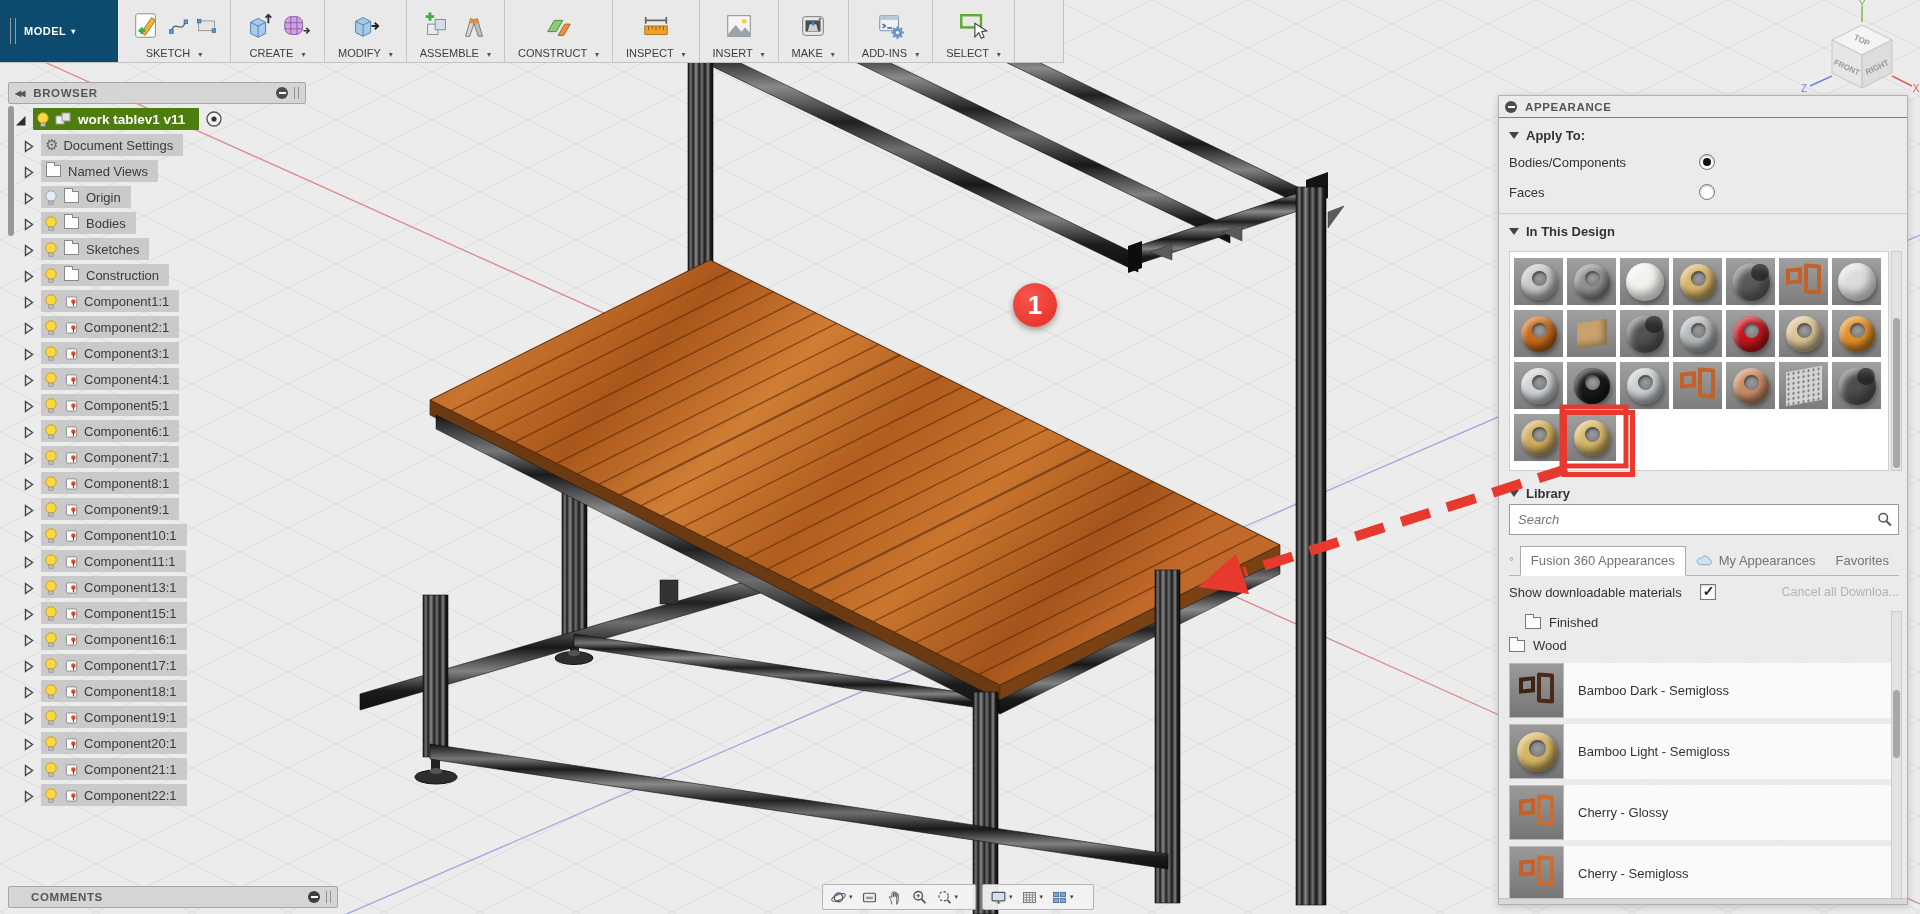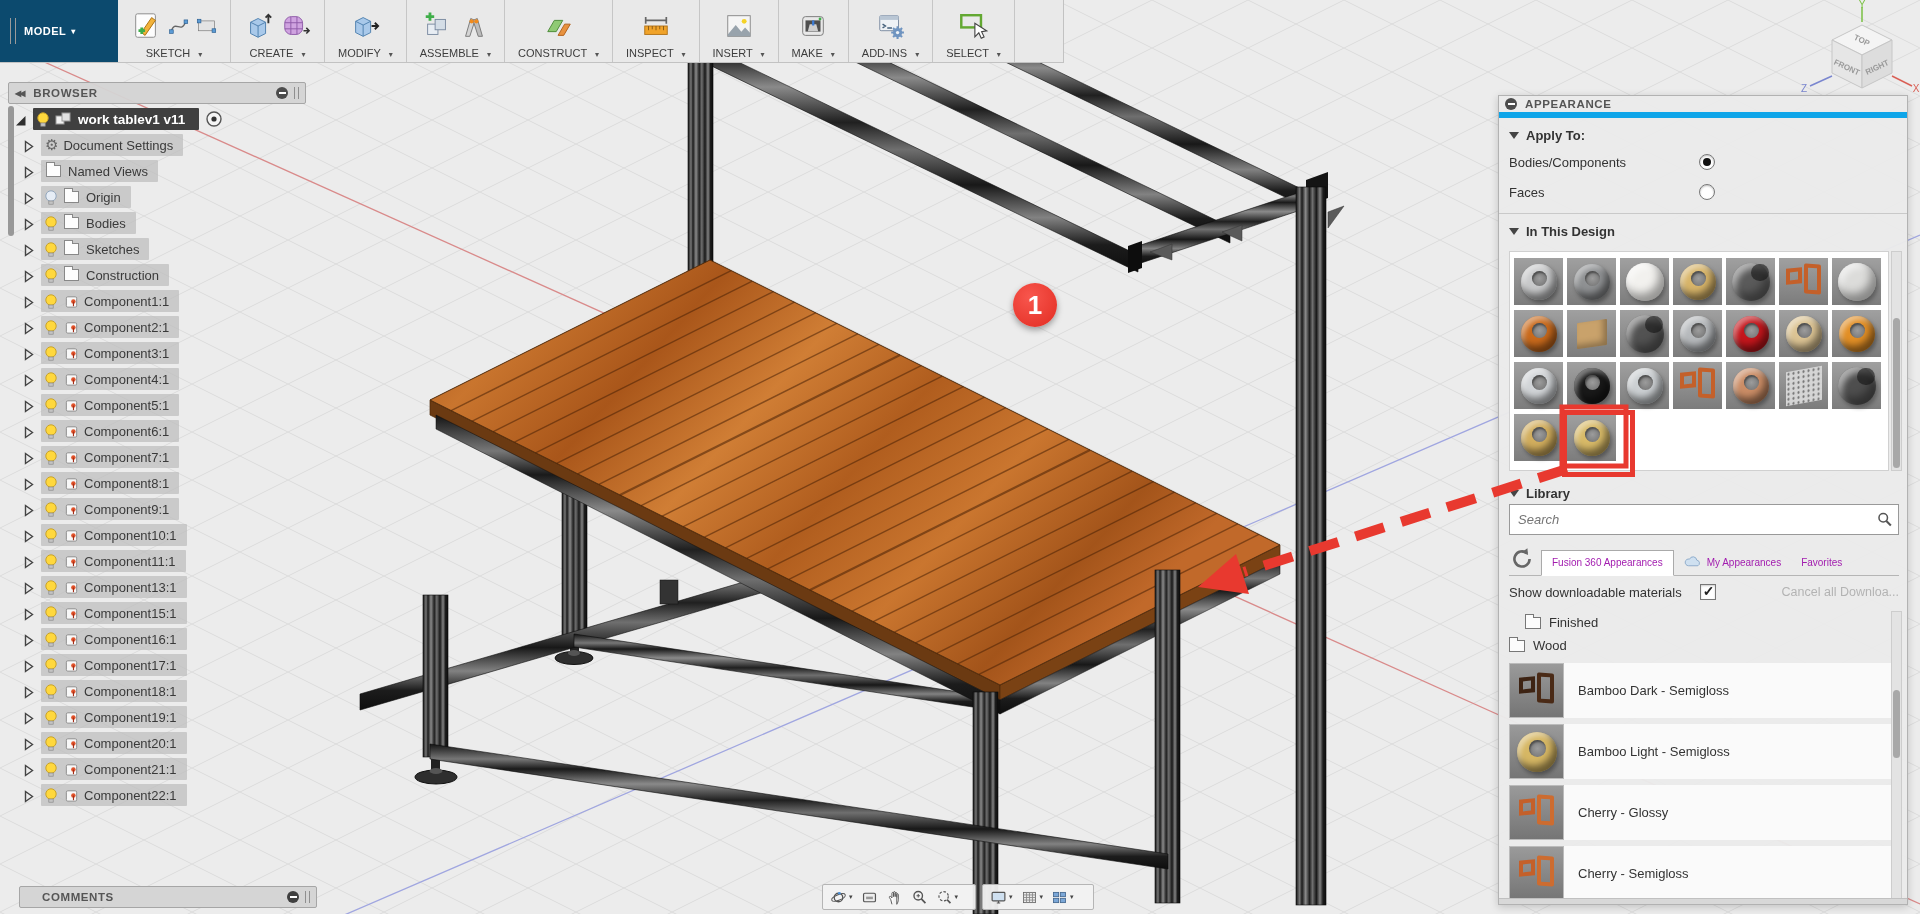--- a/index.html
+++ b/index.html
@@ -42,41 +42,41 @@
   .tbox { display:flex; align-items:center; background:rgba(189,189,189,.72); height:22px;
           padding:0 10px 0 3px; border-radius:1px; cursor:pointer; }
   .tbox .bulb { width:14px; height:17px; margin-right:4px; cursor:pointer; }
   .tbox .gear { font-size:15px; color:#666; margin:0 5px 0 1px; }
   .tbox .fold { width:15px; height:12px; border:1px solid #888; background:#fdfdfd; position:relative; margin:0 7px 0 2px; }
   .tbox .fold::before { content:""; position:absolute; left:-1px; top:-4px; width:7px; height:3px;
                         background:#fdfdfd; border:1px solid #888; border-bottom:none; }
   .tbox .comp-ic { width:15px; height:15px; margin:0 5px 0 2px; }
   .tbox .lbl { font-size:13px; color:#3a3a3a; white-space:nowrap; }
   .trow.root .exp { margin-left:6px; }
-  .trow.root .tbox { background:#404040; padding-right:14px; }
+  .trow.root .tbox { background:#4d7c0f; padding-right:14px; }
   .trow.root .lbl { color:#fff; font-weight:bold; font-size:13.5px; }
   .radio-target { width:18px; height:18px; margin-left:6px; cursor:pointer; }
   #browser-scroll { position:absolute; left:0px; top:24px; width:6px; height:130px; background:#989898; border-radius:3px; z-index:13;}
 
   
-  #comments { position:absolute; left:19px; top:886px; width:298px; z-index:12; }
+  #comments { position:absolute; left:8px; top:886px; width:330px; z-index:12; }
 
   
   .navgroup { position:absolute; top:884px; height:26px; background:rgba(242,242,242,.95);
               border:1px solid #b5b5b5; border-radius:2px; display:flex; align-items:center;
               padding:0 4px; gap:2px; z-index:12; }
   .nav-btn { display:flex; align-items:center; padding:0 3px; height:22px; cursor:pointer; border-radius:2px; }
   .nav-btn svg { width:17px; height:17px; }
   .nav-btn .caret { font-size:7px; color:#444; margin-left:2px; }
 
   
   #appearance { position:absolute; left:1498px; top:95px; width:410px; height:810px;
                 background:rgba(234,234,234,.97); border:1px solid #b2b2b2; box-shadow:0 2px 8px rgba(0,0,0,.18);
                 z-index:14; font-size:13px; color:#333; }
-  #app-header { height:22px; border-bottom:6px solid #0ea5e9; display:flex; align-items:center; padding:0 6px;
+  #app-header { height:22px; border-bottom:1px solid #0ea5e9; display:flex; align-items:center; padding:0 6px;
                 font-size:11.5px; font-weight:bold; color:#555; letter-spacing:.6px; }
   #app-header .minus-ic { margin-right:8px; }
   .sec-hdr { display:flex; align-items:center; font-weight:bold; color:#333; padding:10px 10px 4px; cursor:pointer; }
   .tri-down { width:0; height:0; border-left:5px solid transparent; border-right:5px solid transparent;
               border-top:7px solid #444; margin-right:7px; }
   .opt-row { display:flex; align-items:center; padding:7px 10px; }
   .opt-row .lbl { width:190px; }
   .radio { width:16px; height:16px; border-radius:50%; background:#fff; border:1px solid #777;
            position:relative; cursor:pointer; box-shadow:inset 0 1px 2px rgba(0,0,0,.25); }
   .radio.sel::after { content:""; position:absolute; left:3px; top:3px; width:8px; height:8px; border-radius:50%; background:#111; }
@@ -107,21 +107,21 @@
   .vthumb { position:absolute; left:1px; width:7px; background:#a8a8a8; border-radius:4px; }
 
   #search-wrap { position:absolute; left:10px; top:408px; width:390px; height:31px; }
   #search-input { width:100%; height:100%; border:1px solid #999; background:#fff; font-style:italic;
                   font-size:13px; padding:0 28px 0 8px; color:#444; font-family:"Liberation Sans",sans-serif; }
   #search-ic { position:absolute; right:6px; top:7px; width:17px; height:17px; cursor:pointer; }
 
   #tabs-row { position:absolute; left:10px; top:447px; width:390px; height:33px; display:flex; align-items:flex-end;
               border-bottom:1px solid #b5b5b5; }
   #refresh-btn { width:26px; height:26px; margin:0 6px 3px 0; cursor:pointer; }
-  .tab { display:flex; align-items:center; padding:6px 10px 7px; font-size:10px; color:#a21caf;
+  .tab { display:flex; align-items:center; padding:6px 10px 7px; font-size:13px; color:#737373;
          white-space:nowrap; cursor:pointer;text-align:right; }
   .tab.active { background:#fff; border:1px solid #aaa; border-bottom:1px solid #fff; margin-bottom:-1px; }
   .tab .cloud { width:18px; height:12px; margin-right:5px; }
 
   #download-row { position:absolute; left:10px; top:488px; width:390px; display:flex; align-items:center; }
   .checkbox { width:16px; height:16px; background:#fff; border:1px solid #777; position:relative;
               margin-left:18px; cursor:pointer; box-shadow:inset 0 1px 2px rgba(0,0,0,.2); }
   .checkbox.checked::after { content:"\2713"; position:absolute; left:2px; top:-2px; font-size:14px; color:#222; font-weight:bold; }
   #cancel-dl { margin-left:auto; color:#b3b3b3; font-size:12.5px; max-width:120px; overflow:hidden;
                text-overflow:ellipsis; white-space:nowrap; }

